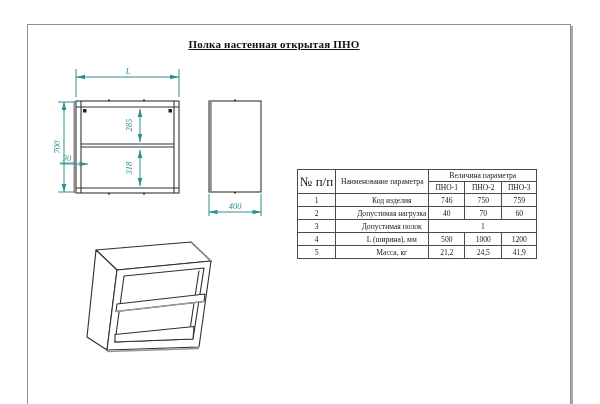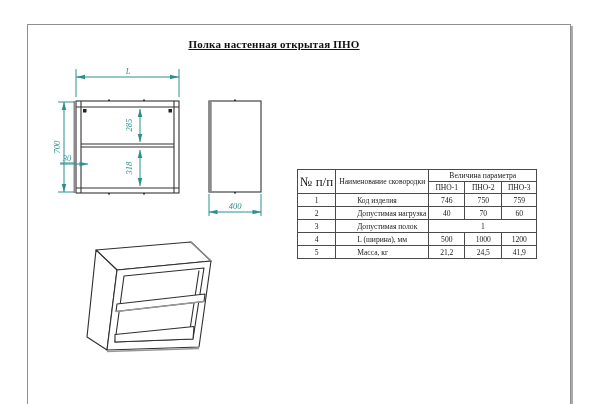--- a/index.html
+++ b/index.html
@@ -9,21 +9,21 @@
   .doc-title{position:absolute;left:0;top:13px;width:492px;text-align:center;
     font-size:11px;font-weight:bold;text-decoration:underline;color:#111;letter-spacing:.2px;}
   .desc{position:absolute;left:258px;top:70px;width:256px;font-size:8.4px;line-height:1.26;
     font-weight:bold;color:#141414;text-align:justify;text-indent:15px;}
   svg.lines{position:absolute;left:0;top:0;}
   .spec-table{position:absolute;left:269px;top:144px;border-collapse:collapse;table-layout:fixed;
     font-size:7.6px;color:#1a1a1a;}
   .spec-table td,.spec-table th{border:1px solid #4a4a4a;padding:0 2px;text-align:center;
     font-weight:normal;overflow:hidden;white-space:nowrap;height:12px;}
   .spec-table th{height:11px;}
-  .spec-table td.pname{text-align:left;padding-left:21px;margin-top:7px;}
+  .spec-table td.pname{text-align:center;padding-left:21px;margin-top:7px;}
   .dimtxt{font-family:"Liberation Serif", serif;font-style:italic;font-size:8.5px;}
 </style>
 </head>
 <body>
 
 <div class="page">
 
   <div class="doc-title">Полка настенная открытая ПНО</div>
 
   <svg class="lines" width="544" height="383" viewBox="0 0 544 383">
@@ -115,21 +115,21 @@
     <colgroup>
       <col style="width:35px">
         <col style="width:89px">
       <col style="width:36px">
         <col style="width:37px">
         <col style="width:35px">
     </colgroup>
     <tbody>
         <tr>
       <th rowspan="2" style="font-size:13px">№ п/п</th>
-      <th rowspan="2">Наименование сковородки</th>
+      <th rowspan="2">Наименование параметра</th>
       <th colspan="3">Величина параметра</th>
     </tr>
     <tr>
       <th>ПНО-1</th>
       <th>ПНО-2</th>
       <th>ПНО-3</th>
     </tr>
     <tr>
       <td>1</td>
       <td class="pname">Код изделия</td>

